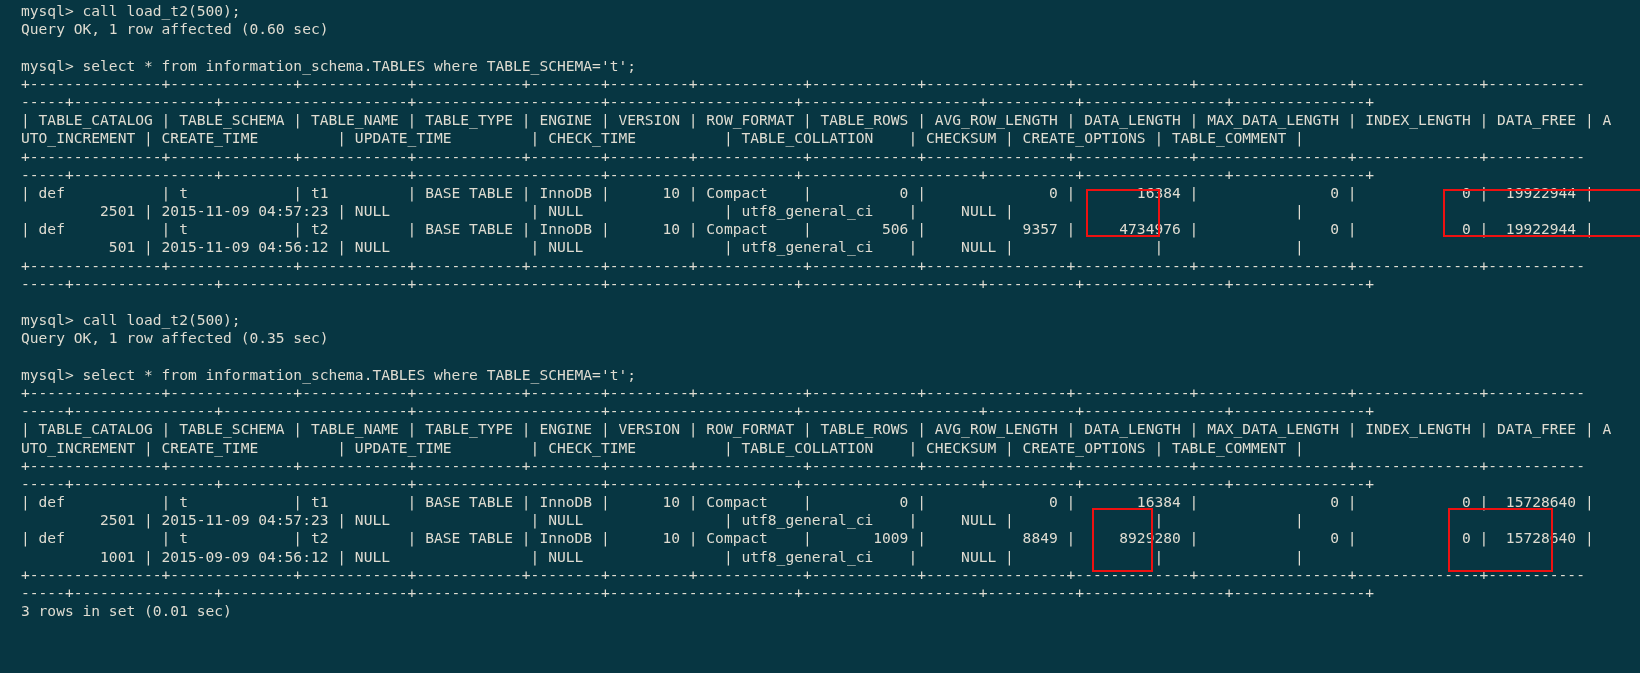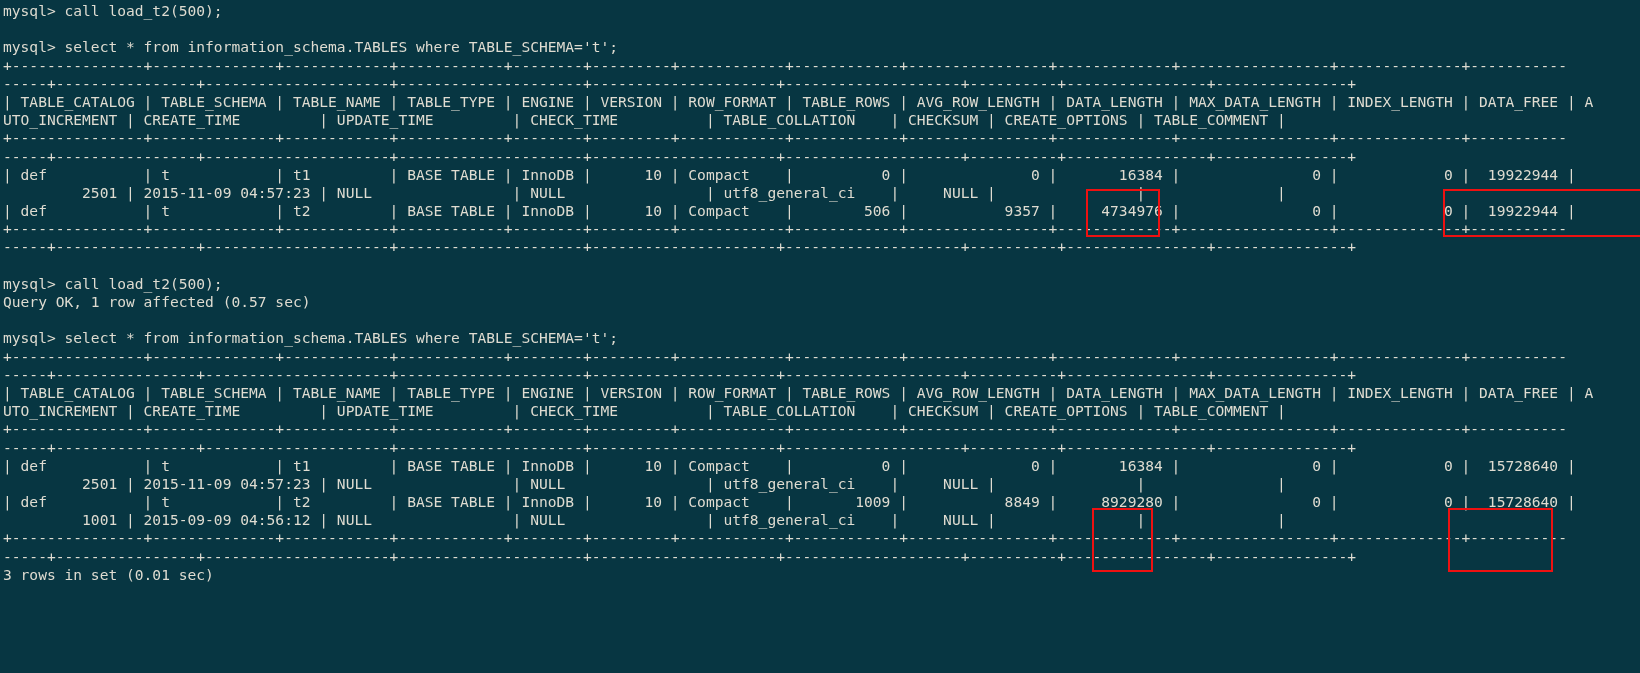--- a/index.html
+++ b/index.html
@@ -13,21 +13,21 @@
     height: 673px;
     overflow: hidden;
     font-family: "DejaVu Sans Mono", "Liberation Mono", monospace;
   }
   #terminal {
     position: relative;
     width: 1640px;
     height: 673px;
     background: #073642;
     box-sizing: border-box;
-    padding: 2px 0 0 3px;
+    padding: 2px 0 0 21px;
   }
   .line {
     display: block;
     height: 18.2px;
     line-height: 18.2px;
     font-size: 14.6px;
     letter-spacing: 0px;
     color: #dfdcd1;
     white-space: pre;
     font-family: "DejaVu Sans Mono", "Liberation Mono", monospace;
@@ -46,36 +46,38 @@
   .hl.open-right {
     border-right: none;
   }
 </style>
 </head>
 <body>
 
 <div id="terminal">
   <div id="lines">
       <div class="line">mysql&gt; call load_t2(500);</div>
+      <div class="line">Query OK, 1 row affected (0.60 sec)</div>
       <div class="line blank"></div>
       <div class="line">mysql&gt; select * from information_schema.TABLES where TABLE_SCHEMA='t';</div>
       <div class="line">+---------------+--------------+------------+------------+--------+---------+------------+------------+----------------+-------------+-----------------+--------------+-----------</div>
       <div class="line">-----+----------------+---------------------+---------------------+---------------------+--------------------+----------+----------------+---------------+</div>
       <div class="line">| TABLE_CATALOG | TABLE_SCHEMA | TABLE_NAME | TABLE_TYPE | ENGINE | VERSION | ROW_FORMAT | TABLE_ROWS | AVG_ROW_LENGTH | DATA_LENGTH | MAX_DATA_LENGTH | INDEX_LENGTH | DATA_FREE | A</div>
       <div class="line">UTO_INCREMENT | CREATE_TIME         | UPDATE_TIME         | CHECK_TIME          | TABLE_COLLATION    | CHECKSUM | CREATE_OPTIONS | TABLE_COMMENT |</div>
       <div class="line">+---------------+--------------+------------+------------+--------+---------+------------+------------+----------------+-------------+-----------------+--------------+-----------</div>
       <div class="line">-----+----------------+---------------------+---------------------+---------------------+--------------------+----------+----------------+---------------+</div>
       <div class="line">| def           | t            | t1         | BASE TABLE | InnoDB |      10 | Compact    |          0 |              0 |       16384 |               0 |            0 |  19922944 |</div>
       <div class="line">         2501 | 2015-11-09 04:57:23 | NULL                | NULL                | utf8_general_ci    |     NULL |                |               |</div>
       <div class="line">| def           | t            | t2         | BASE TABLE | InnoDB |      10 | Compact    |        506 |           9357 |     4734976 |               0 |            0 |  19922944 |</div>
+      <div class="line">          501 | 2015-11-09 04:56:12 | NULL                | NULL                | utf8_general_ci    |     NULL |                |               |</div>
       <div class="line">+---------------+--------------+------------+------------+--------+---------+------------+------------+----------------+-------------+-----------------+--------------+-----------</div>
       <div class="line">-----+----------------+---------------------+---------------------+---------------------+--------------------+----------+----------------+---------------+</div>
       <div class="line blank"></div>
       <div class="line">mysql&gt; call load_t2(500);</div>
-      <div class="line">Query OK, 1 row affected (0.57 sec)</div>
+      <div class="line">Query OK, 1 row affected (0.35 sec)</div>
       <div class="line blank"></div>
       <div class="line">mysql&gt; select * from information_schema.TABLES where TABLE_SCHEMA='t';</div>
       <div class="line">+---------------+--------------+------------+------------+--------+---------+------------+------------+----------------+-------------+-----------------+--------------+-----------</div>
       <div class="line">-----+----------------+---------------------+---------------------+---------------------+--------------------+----------+----------------+---------------+</div>
       <div class="line">| TABLE_CATALOG | TABLE_SCHEMA | TABLE_NAME | TABLE_TYPE | ENGINE | VERSION | ROW_FORMAT | TABLE_ROWS | AVG_ROW_LENGTH | DATA_LENGTH | MAX_DATA_LENGTH | INDEX_LENGTH | DATA_FREE | A</div>
       <div class="line">UTO_INCREMENT | CREATE_TIME         | UPDATE_TIME         | CHECK_TIME          | TABLE_COLLATION    | CHECKSUM | CREATE_OPTIONS | TABLE_COMMENT |</div>
       <div class="line">+---------------+--------------+------------+------------+--------+---------+------------+------------+----------------+-------------+-----------------+--------------+-----------</div>
       <div class="line">-----+----------------+---------------------+---------------------+---------------------+--------------------+----------+----------------+---------------+</div>
       <div class="line">| def           | t            | t1         | BASE TABLE | InnoDB |      10 | Compact    |          0 |              0 |       16384 |               0 |            0 |  15728640 |</div>
       <div class="line">         2501 | 2015-11-09 04:57:23 | NULL                | NULL                | utf8_general_ci    |     NULL |                |               |</div>

